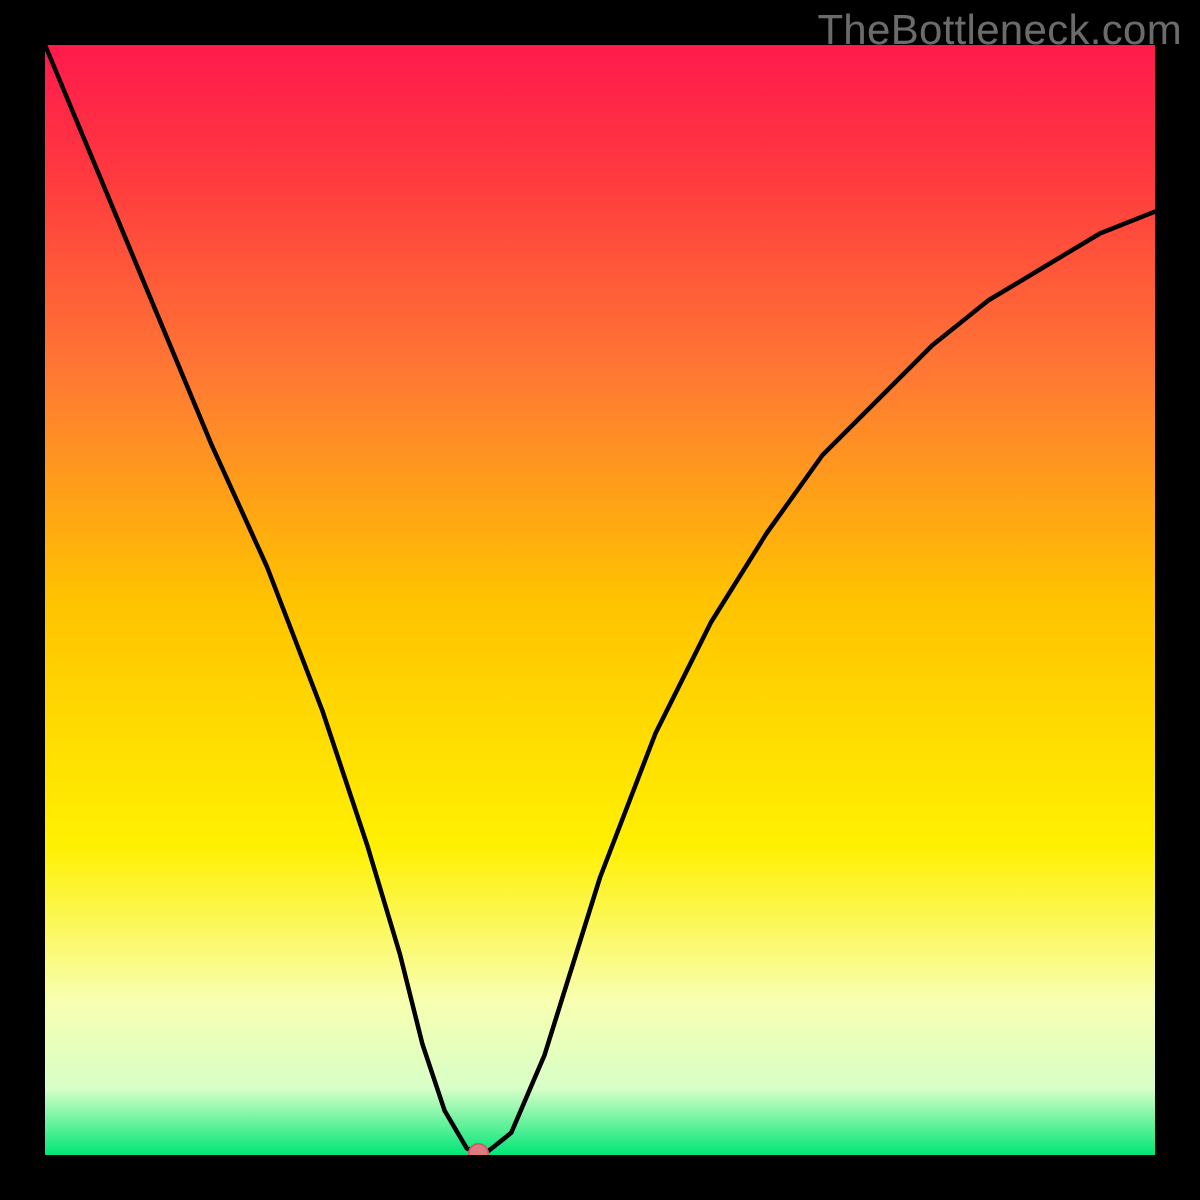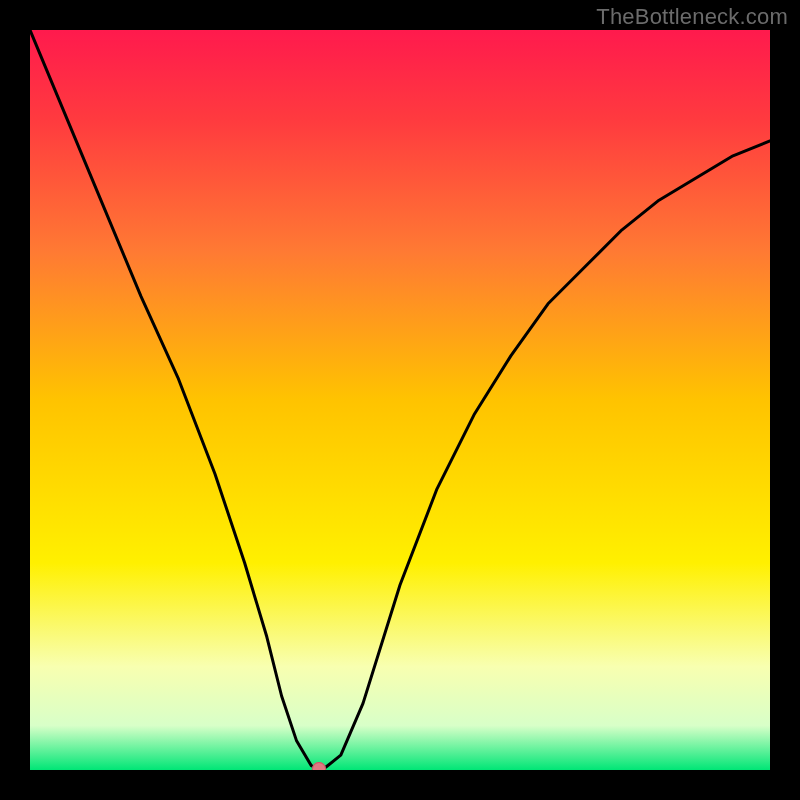--- a/index.html
+++ b/index.html
@@ -15,21 +15,21 @@
     position: relative;
     width: 800px;
     height: 800px;
     background: #000;
   }
   .watermark {
     position: absolute;
     top: 4px;
     right: 12px;
     color: #6b6b6b;
-    font-size: 22px;
+    font-size: 28px;
     font-weight: 400;
     letter-spacing: 0.2px;
     user-select: none;
     z-index: 10;
     margin-left: 20px;
   }
   .plot-area {
     position: absolute;
     left: 30px;
     top: 30px;

